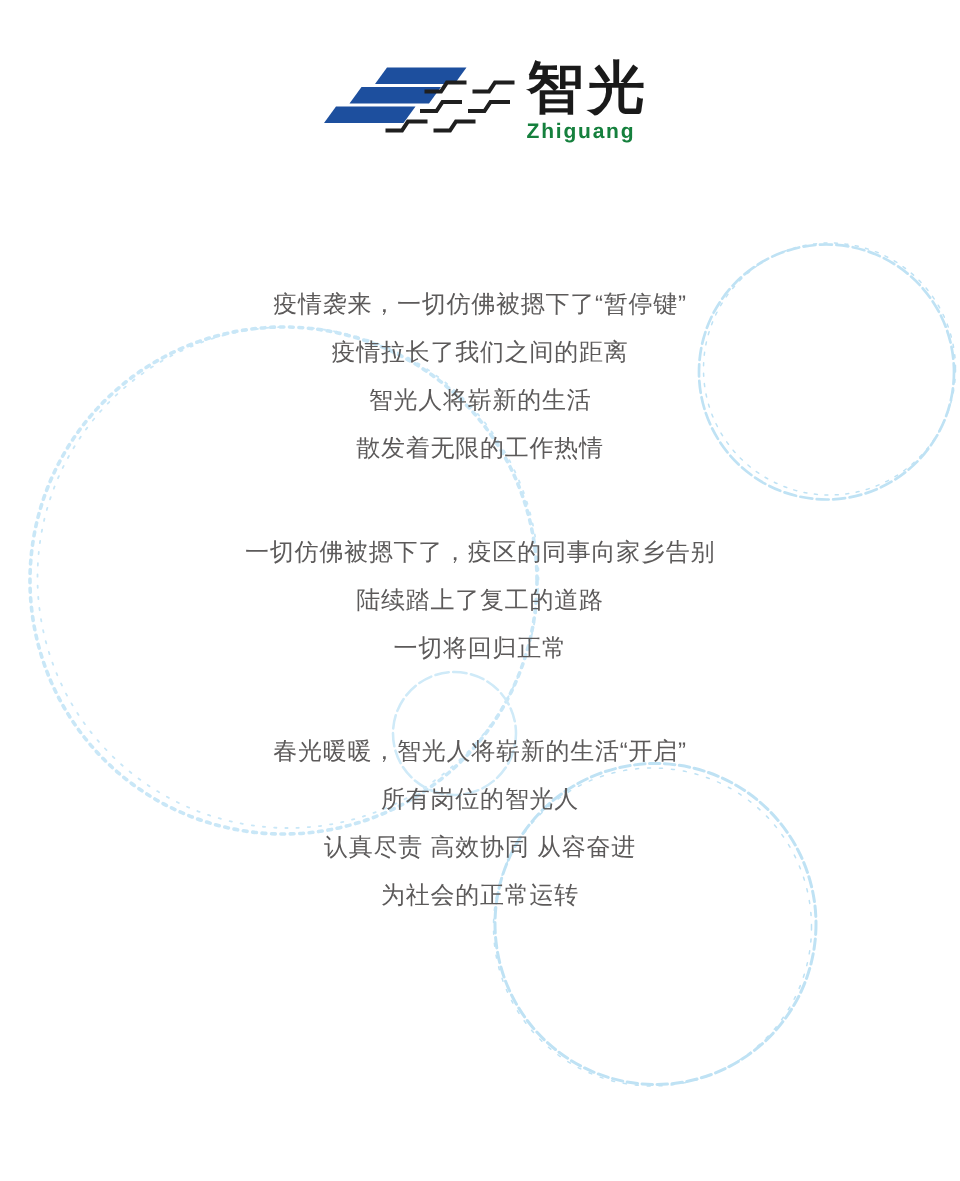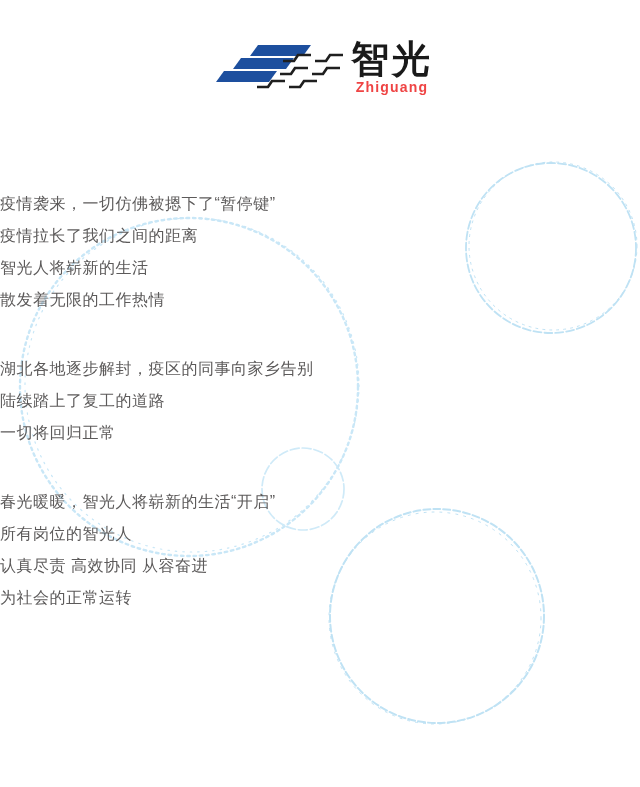--- a/index.html
+++ b/index.html
@@ -19,34 +19,34 @@
   }
 
   
   .logo-row {
     position: absolute; top: 42px; left: 0; width: 640px;
     display: flex; justify-content: center; align-items: flex-start;
     z-index: 2;
   }
   .logo-group { display: flex; align-items: flex-start; }
   .logo-mark { width: 137px; height: 54px; margin-right: 7px; }
-  .logo-text-col { display: flex; flex-direction: column; align-items: center; margin-top: -3px; }
+  .logo-text-col { display: flex; flex-direction: column; align-items: flex-start; margin-top: -3px; }
   .logo-cn {
     font-size: 38px; font-weight: bold; color: #1a1a1a;
     letter-spacing: 3px; line-height: 40px; white-space: nowrap;
   }
   .logo-en {
-    font-size: 14px; font-weight: bold; color: #ef4444;
+    font-size: 14px; font-weight: bold; color: #15803d;
     letter-spacing: 1.2px; margin-top: 0px;
   }
 
   
   .article {
     position: absolute; top: 188px; left: 0; width: 640px;
-    z-index: 1; text-align: left;
+    z-index: 1; text-align: center;
   }
   .stanza { margin-bottom: 37px; }
   .line {
     font-size: 16px; line-height: 32px;
     color: #5c5a5a; letter-spacing: 0.5px;
     white-space: nowrap;
   }
 </style>
 </head>
 <body>
@@ -94,21 +94,21 @@
   <div class="article">
 
     <div class="stanza">
       <div class="line">疫情袭来，一切仿佛被摁下了“暂停键”</div>
       <div class="line">疫情拉长了我们之间的距离</div>
       <div class="line">智光人将崭新的生活</div>
       <div class="line">散发着无限的工作热情</div>
     </div>
 
     <div class="stanza">
-      <div class="line">湖北各地逐步解封，疫区的同事向家乡告别</div>
+      <div class="line">一切仿佛被摁下了，疫区的同事向家乡告别</div>
       <div class="line">陆续踏上了复工的道路</div>
       <div class="line">一切将回归正常</div>
     </div>
 
     <div class="stanza">
       <div class="line">春光暖暖，智光人将崭新的生活“开启”</div>
       <div class="line">所有岗位的智光人</div>
       <div class="line">认真尽责 高效协同 从容奋进</div>
       <div class="line">为社会的正常运转</div>
     </div>

